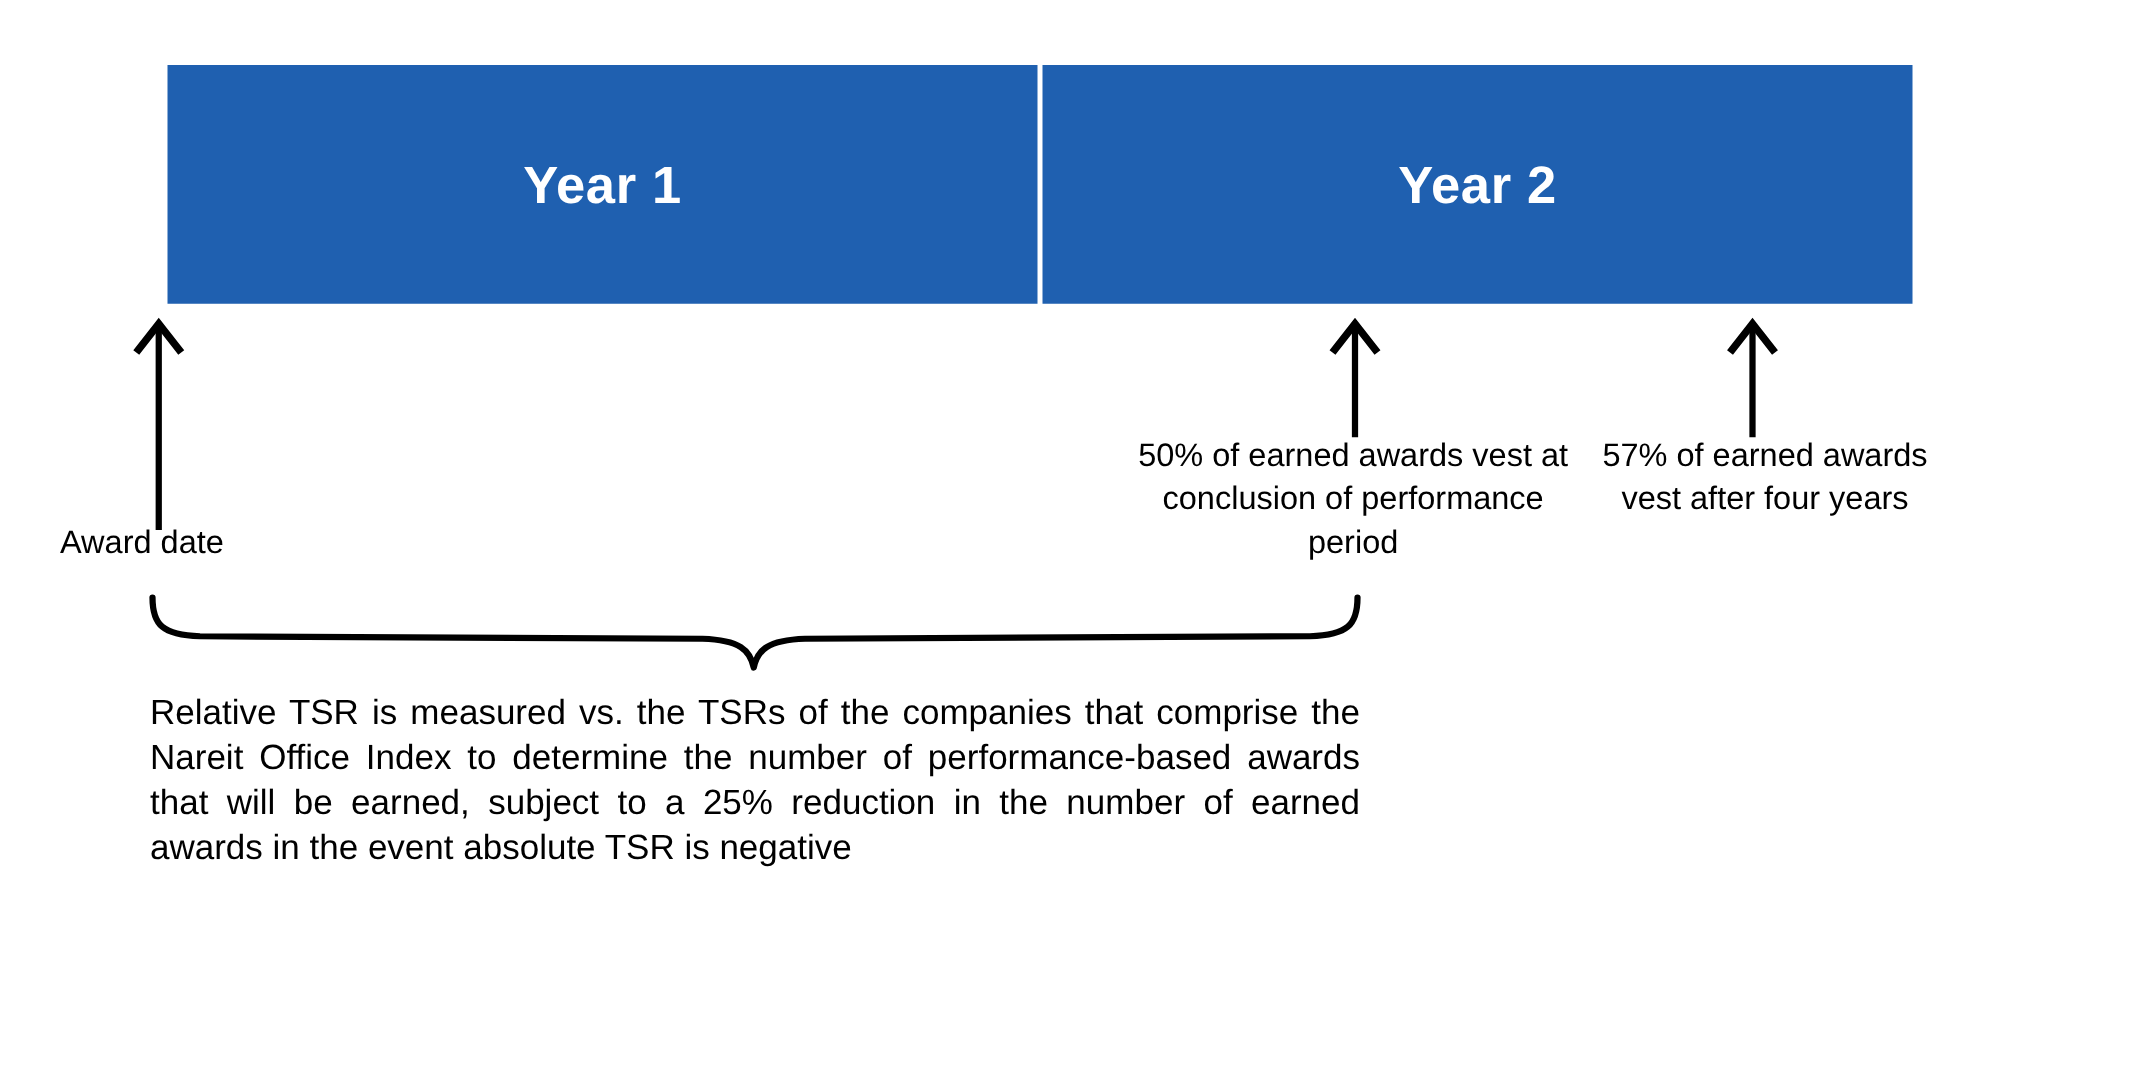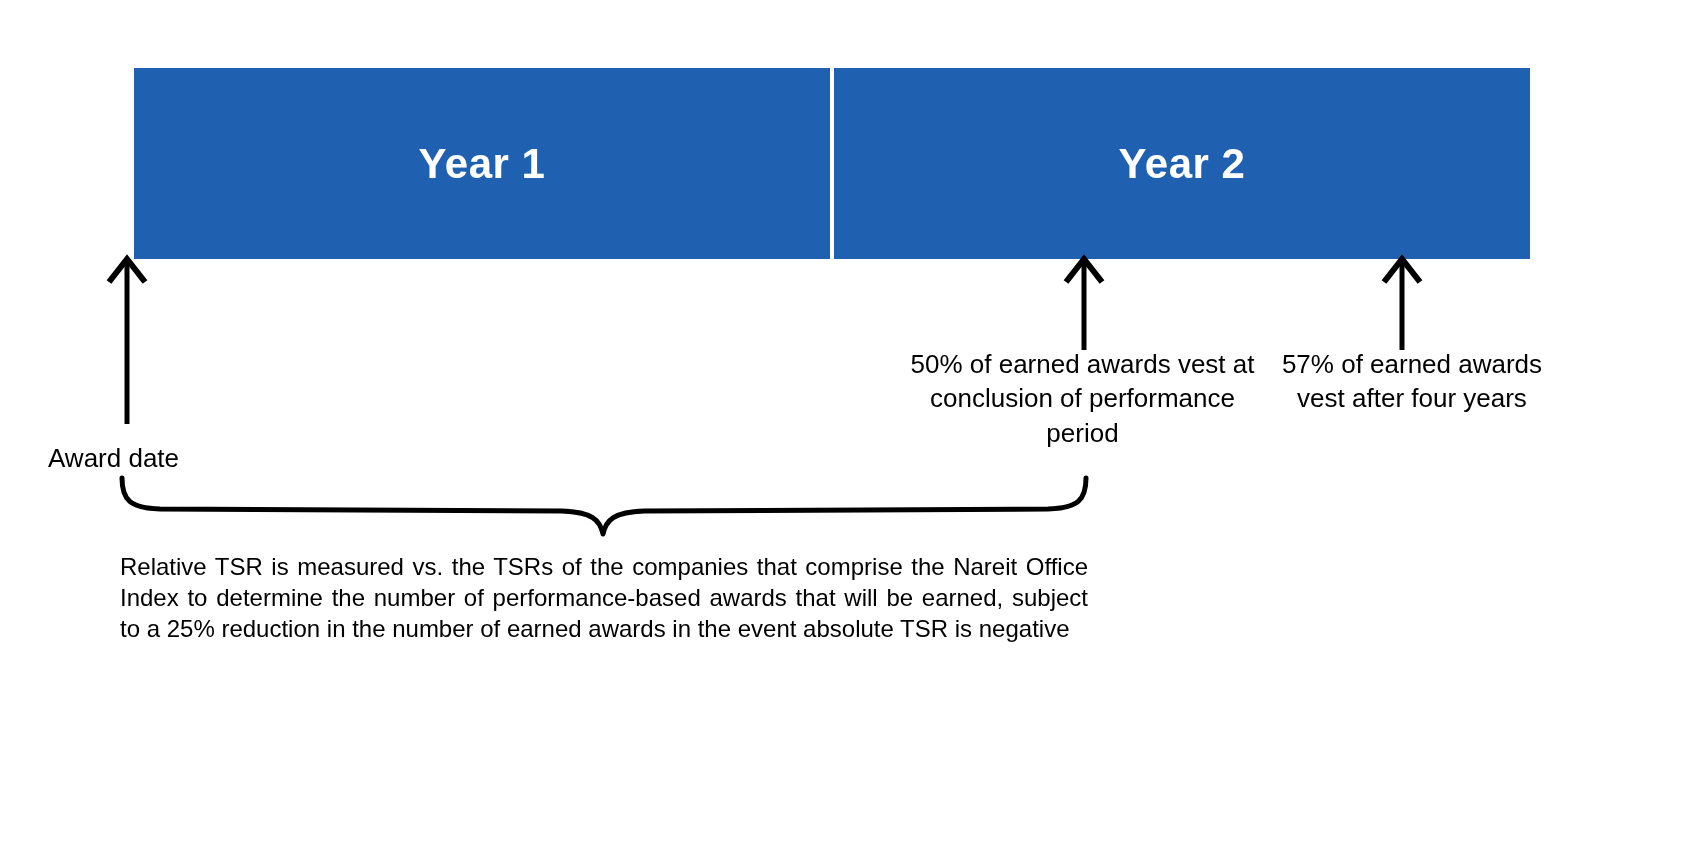--- a/index.html
+++ b/index.html
@@ -13,21 +13,21 @@
     position: relative;
     overflow: hidden;
     font-family: "Liberation Sans", sans-serif;
     color: #000000;
   }
 
   
   .timeline {
     position: absolute;
     left: 134px;
-    top: 68px;
+    top: 52px;
     width: 1396px;
     height: 191px;
     display: flex;
     gap: 4px;
   }
   .year-segment {
     flex: 1 1 0;
     background: #1F60B0;
     display: flex;
     align-items: center;
@@ -65,21 +65,21 @@
     top: 470px;
   }
   .brace svg { display: block; }
 
   
   .paragraph {
     position: absolute;
     left: 120px;
     top: 552px;
     width: 968px;
-    font-size: 24px;
+    font-size: 28px;
     line-height: 1.29;
     text-align: justify;
     text-justify: inter-word;
     color: #000000;
   }
   .paragraph p { margin: 0; }
 </style>
 </head>
 <body>
 
@@ -106,21 +106,21 @@
   </svg>
 </div>
 
 <div class="arrow" style="left:1375px; top:252px;">
   <svg width="56" height="98" viewBox="0 0 56 98" xmlns="http://www.w3.org/2000/svg">
     <line x1="27" y1="98" x2="27" y2="10" stroke="#000000" stroke-width="5"></line>
     <polyline points="9,30 27,7 45,30" fill="none" stroke="#000000" stroke-width="6" stroke-linejoin="miter"></polyline>
   </svg>
 </div>
 
-<div class="callout callout-left" style="left:48px; top:441px; width:300px;">Award date</div>
+<div class="callout callout-left" style="left:48px; top:416px; width:300px;">Award date</div>
 
 <div class="callout callout-center" style="left:905px; top:347px; width:355px;">50% of earned awards vest at conclusion of performance period</div>
 
 <div class="callout callout-center" style="left:1281px; top:347px; width:262px;">57% of earned awards vest after four years</div>
 
 <div class="brace">
   <svg width="1010" height="70" viewBox="0 0 1010 70" xmlns="http://www.w3.org/2000/svg">
     <path d="M 22 8
              C 22 30, 30 38, 60 39
              L 462 41

